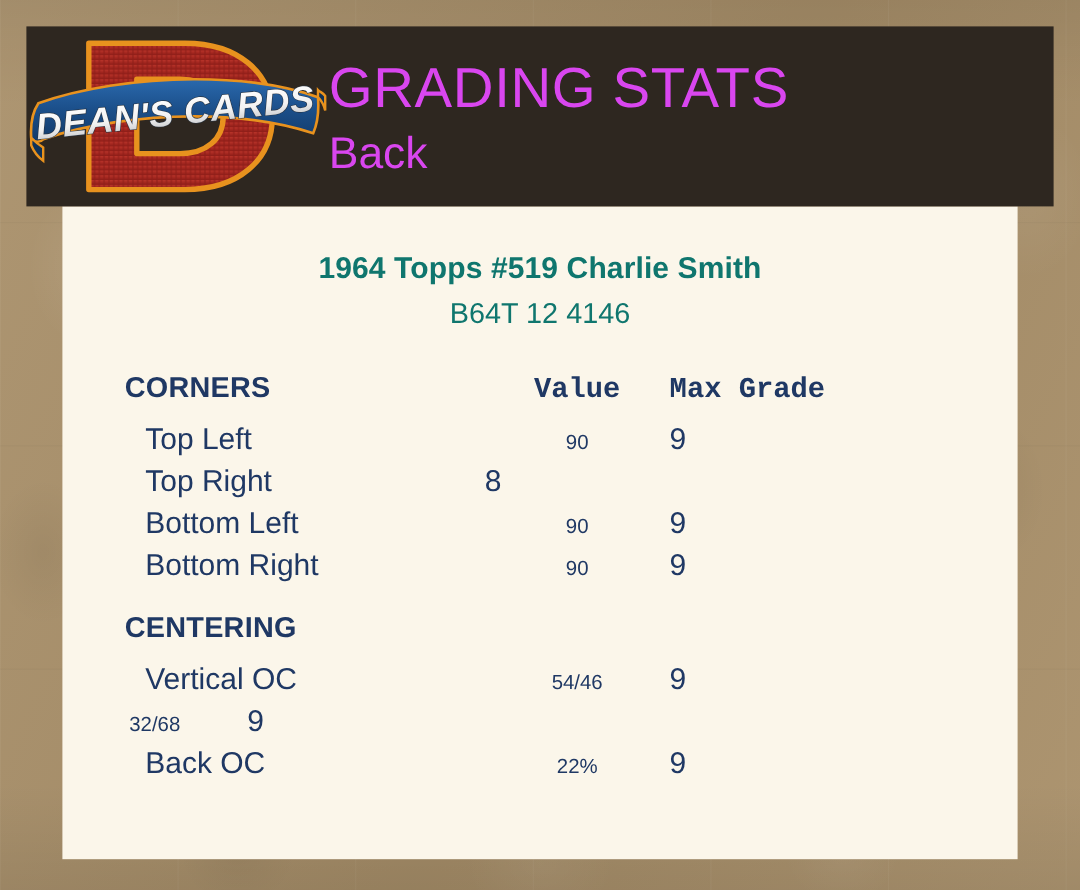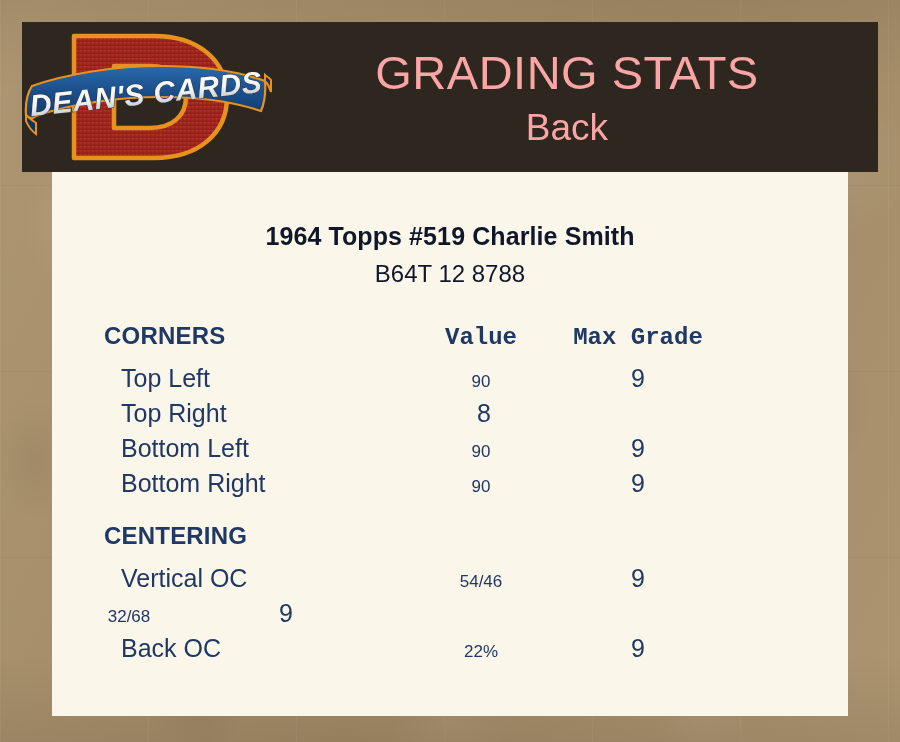--- a/index.html
+++ b/index.html
@@ -66,23 +66,22 @@
     position: relative;
     width: 252px;
     height: 150px;
     flex: 0 0 252px;
   }
   #logo svg { display: block; }
 
   
   #header-titles {
     flex: 1 1 auto;
-    text-align: center;
     padding-right: 18px;
-    color: #fca5a5;
+    color: #d946ef;
     line-height: 1;
   }
   #header-title {
     font-size: 47px;
     font-weight: 400;
     letter-spacing: 0.5px;
     white-space: nowrap;
   }
   #header-subtitle {
     font-size: 37px;
@@ -97,22 +96,22 @@
     top: 172px;
     width: 796px;
     height: 544px;
     background: #fbf6ea;
     z-index: 2;
   }
 
   
   #card-heading {
     text-align: center;
-    padding-top: 50px;
-    color: #0f172a;
+    padding-top: 38px;
+    color: #0f766e;
   }
   #card-title {
     font-size: 25px;
     font-weight: bold;
     letter-spacing: 0.1px;
   }
   #card-code {
     font-size: 24px;
     font-weight: 400;
     margin-top: 9px;
@@ -143,21 +142,20 @@
     letter-spacing: 0.2px;
   }
   .data-row .col-label { padding-left: 69px; }
   .col-value {
     flex: 0 0 154px;
     text-align: center;
     font-size: 17px;
   }
   .col-grade {
     flex: 0 0 160px;
-    text-align: center;
     font-size: 25px;
   }
   .section-row .col-value,
   .section-row .col-grade {
     font-weight: bold;
     font-size: 24px;
     font-family: Liberation Mono, monospace;
   }
   .spacer-row { height: 18px; }
 </style>
@@ -213,21 +211,21 @@
     <div id="header-title">GRADING STATS</div>
     <div id="header-subtitle">Back</div>
   </div>
 
 </div>
 
 <div id="panel">
 
   <div id="card-heading">
     <div id="card-title">1964 Topps #519 Charlie Smith</div>
-    <div id="card-code">B64T 12 8788</div>
+    <div id="card-code">B64T 12 4146</div>
   </div>
 
   <div id="stats">
 
     <div class="stats-row section-row">
       <div class="col-label">CORNERS</div>
       <div class="col-value">Value</div>
       <div class="col-grade">Max Grade</div>
     </div>
 

